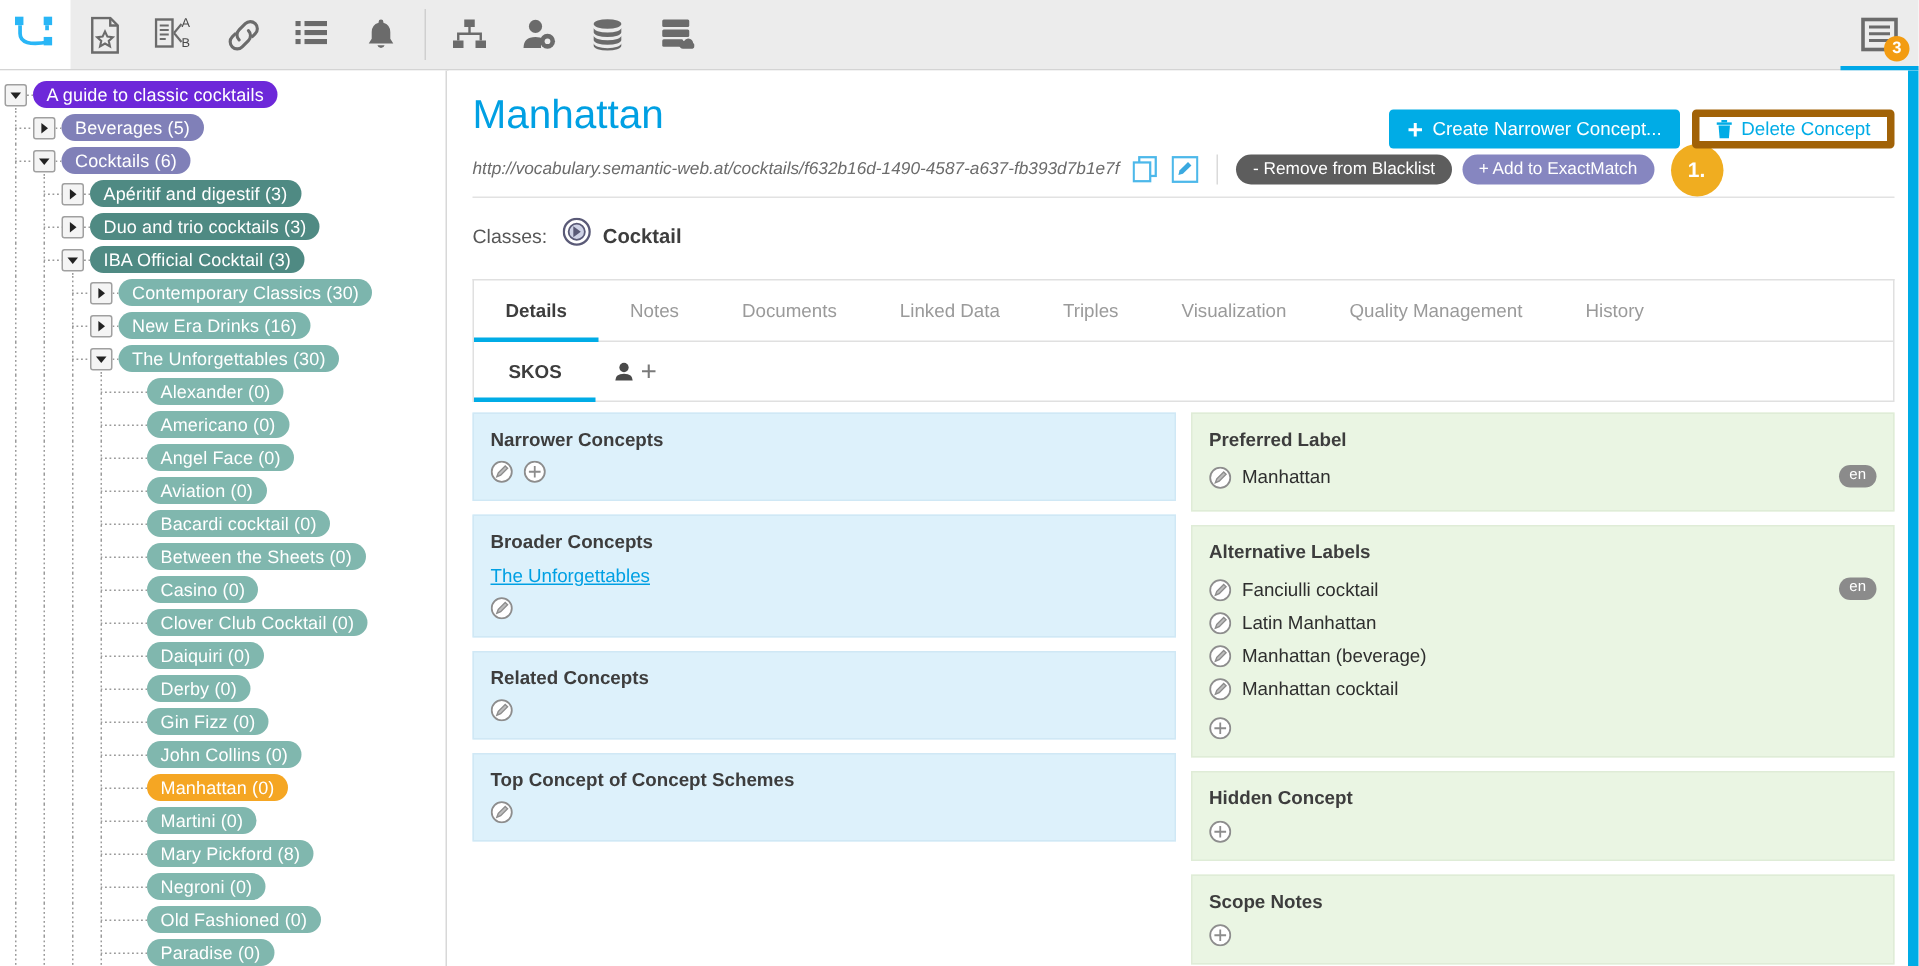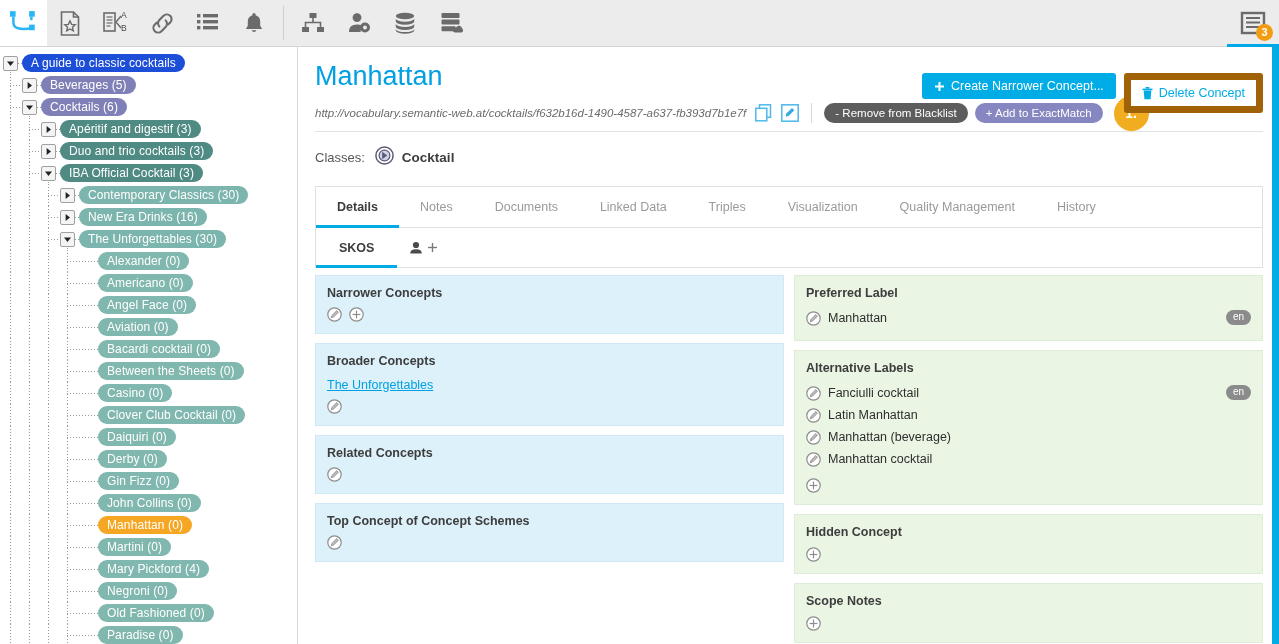--- a/index.html
+++ b/index.html
@@ -99,21 +99,21 @@
     position: absolute; top: 2px;
     height: 18px; line-height: 18px;
     padding: 0 9px;
     border-radius: 9px;
     color: #ffffff;
     font-size: 12px;
     z-index: 2;
     cursor: pointer;
     letter-spacing: 0.1px;
   }
-  .pill.lvl0 { background: #1d4ed8; }
+  .pill.lvl0 { background: #6d28d9; }
   .pill.lvl1 { background: #8080b8; }
   .pill.lvl2 { background: #4f8a83; }
   .pill.lvl3 { background: #7cb5ad; }
   .pill.lvl4 { background: #80b7ae; }
   .pill.sel  { background: #f5a623; }
 
   
   #main {
     position: absolute; top: 47px; left: 299px;
     width: 980px; height: 597px;
@@ -171,22 +171,22 @@
   .btn-primary {
     background: #00ace6; color: #fff;
     border: none; border-radius: 3px;
     height: 26px; padding: 0 12px;
     font-size: 12.5px; cursor: pointer;
     display: flex; align-items: center; gap: 6px;
     font-family: "Liberation Sans", sans-serif;
   }
   .btn-outline {
     background: #fff; color: #00ace6;
-    border: 7px solid #a16207; border-radius: 3px;
-    height: 40px; padding: 0 11px;
+    border: 5px solid #a16207; border-radius: 3px;
+    height: 26px; padding: 0 11px;
     font-size: 12.5px; cursor: pointer;
     display: flex; align-items: center; gap: 6px;
     margin-left: 8px;
     font-family: "Liberation Sans", sans-serif;
   }
 
   .hr-line { height: 1px; background: #e2e2e2; margin-top: 6px; }
 
   .classes-row {
     display: flex; align-items: center;
@@ -668,21 +668,21 @@
         <span class="pill lvl4" style="left:98px">Martini (0)</span>
       </div>
       <div class="tnode">
         <div class="guide-lines">
           <div class="vline" style="left:10px"></div>
           <div class="vline" style="left:29px"></div>
           <div class="vline" style="left:48px"></div>
           <div class="vline" style="left:67px"></div>
           <div class="hline" style="left:67px;width:31px"></div>
         </div>
-        <span class="pill lvl4" style="left:98px">Mary Pickford (4)</span>
+        <span class="pill lvl4" style="left:98px">Mary Pickford (8)</span>
       </div>
       <div class="tnode">
         <div class="guide-lines">
           <div class="vline" style="left:10px"></div>
           <div class="vline" style="left:29px"></div>
           <div class="vline" style="left:48px"></div>
           <div class="vline" style="left:67px"></div>
           <div class="hline" style="left:67px;width:31px"></div>
         </div>
         <span class="pill lvl4" style="left:98px">Negroni (0)</span>

